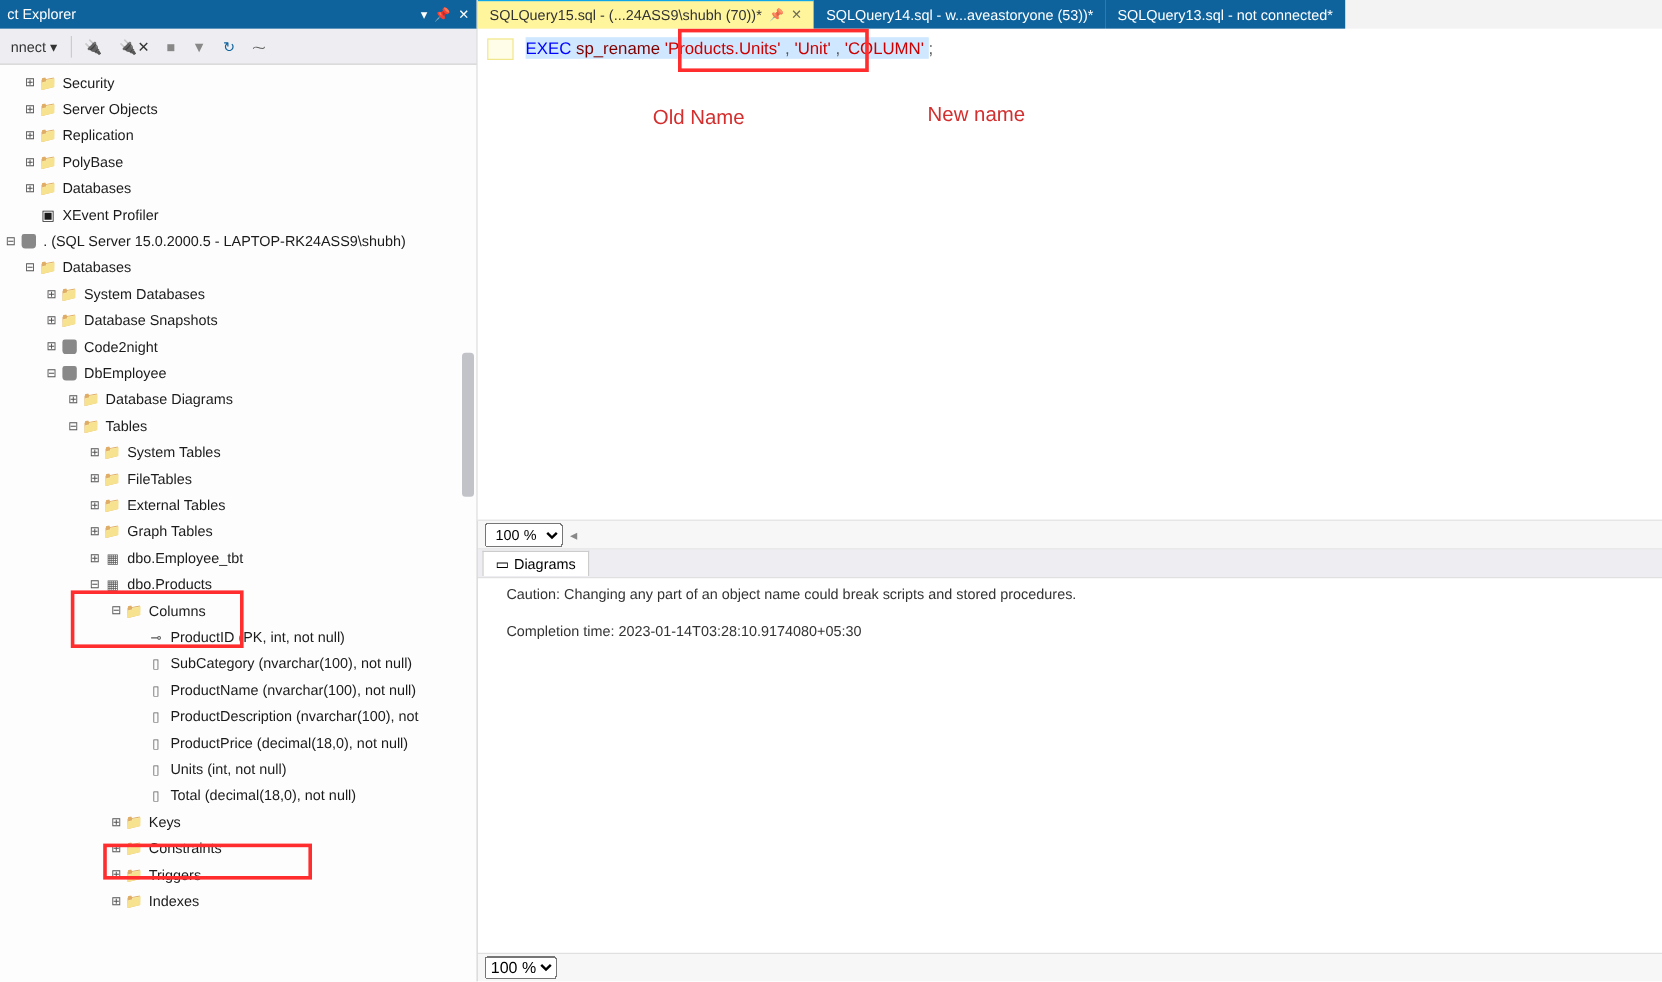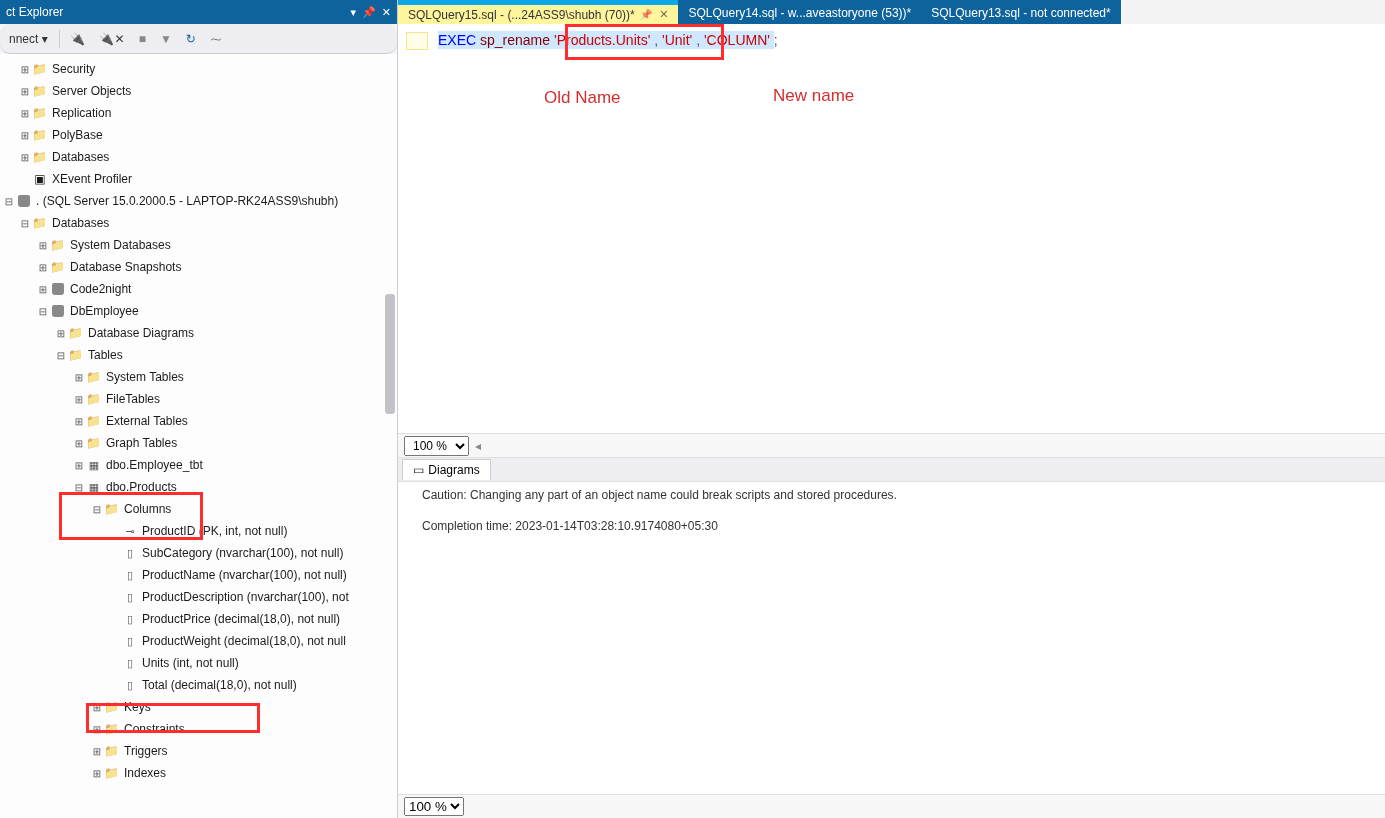--- a/index.html
+++ b/index.html
@@ -2,21 +2,21 @@
 <html><head>
 <meta charset="utf-8">
 <style>
 * { margin: 0; padding: 0; box-sizing: border-box; font-family: "Segoe UI", Tahoma, sans-serif; }
 body { background: #ffffff; width: 1385px; height: 818px; overflow: hidden; display: flex; }
 .object-explorer { width: 398px; background: #f5f5f5; border-right: 1px solid #ccc; display: flex; flex-direction: column; position: relative; }
 .oe-titlebar { background: #0e639c; color: #fff; height: 24px; display: flex; align-items: center; padding: 0 6px; font-size: 12px; justify-content: space-between; }
 .oe-titlebar .title-text { flex: 1; }
 .oe-titlebar .title-icons { display: flex; gap: 6px; }
 .oe-titlebar .title-icons span { cursor: pointer; font-size: 11px; }
-.oe-toolbar { background: #eeeef2; height: 30px; display: flex; align-items: center; padding: 0 4px; gap: 4px; border-bottom: 1px solid #ccc; border-radius: 10px; }
+.oe-toolbar { background: #eeeef2; height: 30px; display: flex; align-items: center; padding: 0 4px; gap: 4px; border-bottom: 1px solid #ccc; }
 .oe-toolbar button { background: transparent; border: none; padding: 3px 5px; cursor: pointer; color: #333; font-size: 12px; }
 .oe-toolbar .sep { width: 1px; height: 18px; background: #ccc; margin: 0 2px; }
 .tree { flex: 1; overflow: auto; background: #fdfdfd; font-size: 12px; color: #1b1b1b; padding-top: 4px; position: relative; }
 .tree-row { display: flex; align-items: center; height: 22px; white-space: nowrap; cursor: default; }
 .expander { width: 14px; text-align: center; color: #555; font-size: 10px; cursor: pointer; user-select: none; }
 .tree-icon { width: 16px; height: 16px; display: inline-flex; align-items: center; justify-content: center; margin-right: 4px; }
 .folder-icon::before { content: "📁"; font-size: 12px; filter: grayscale(30%); }
 .db-icon::before { content: ""; display: inline-block; width: 12px; height: 12px; background: #888; border-radius: 2px 2px 3px 3px; }
 .key-icon::before { content: "⊸"; font-size: 11px; color: #5a5a5a; }
 .col-icon::before { content: "▯"; font-size: 11px; color: #5a5a5a; }
@@ -26,21 +26,21 @@
 .pad-2 { padding-left: 36px; }
 .pad-3 { padding-left: 54px; }
 .pad-4 { padding-left: 72px; }
 .pad-5 { padding-left: 90px; }
 .pad-6 { padding-left: 108px; }
 .redbox { position: absolute; border: 3px solid #ff2d2d; pointer-events: none; }
 .scrollbar-stub { position: absolute; right: 2px; top: 240px; width: 10px; height: 120px; background: #c2c3c9; border-radius: 3px; }
 .editor-pane { flex: 1; display: flex; flex-direction: column; background: #fff; }
 .file-tabs { display: flex; height: 24px; background: #f3f3f3; align-items: flex-end; }
 .file-tab { height: 24px; padding: 0 10px; font-size: 12px; display: flex; align-items: center; gap: 6px; cursor: pointer; border-top: 1px solid transparent; }
-.file-tab.active { background: #fff59d; color: #333; border-top: 5px solid #0ea5e9; }
+.file-tab.active { background: #fff59d; color: #333; border-top: 1px solid #0ea5e9; }
 .file-tab.inactive { background: #0e639c; color: #fff; }
 .file-tab .pin { font-size: 10px; opacity: .7; }
 .file-tab .close { font-size: 11px; opacity: .7; }
 .code-area { height: 410px; background: #fff; font-family: Consolas, monospace; font-size: 14px; padding: 8px 0 0 0; position: relative; border-bottom: 1px solid #e0e0e0; }
 .code-gutter { position: absolute; left: 8px; top: 8px; width: 22px; height: 18px; background: #fffde7; border: 1px solid #f0e68c; }
 .code-line { position: absolute; left: 40px; top: 8px; }
 .code-line .sel { background: #cfe8ff; padding: 1px 0; }
 .kw-exec { color: #0000ff; }
 .sp-name { color: #800000; }
 .str-lit { color: #cc0000; }
@@ -215,25 +215,20 @@
       <span>ProductDescription (nvarchar(100), not</span>
     </div>
         <div class="tree-row pad-6">
       <span class="expander"></span>
       <span class="tree-icon col-icon"></span>
       <span>ProductPrice (decimal(18,0), not null)</span>
     </div>
         <div class="tree-row pad-6">
       <span class="expander"></span>
       <span class="tree-icon col-icon"></span>
-      <span>ProductWeight (decimal(18,0), not null</span>
-    </div>
-        <div class="tree-row pad-6">
-      <span class="expander"></span>
-      <span class="tree-icon col-icon"></span>
       <span>Units (int, not null)</span>
     </div>
         <div class="tree-row pad-6">
       <span class="expander"></span>
       <span class="tree-icon col-icon"></span>
       <span>Total (decimal(18,0), not null)</span>
     </div>
       </div>
     <div id="table-subfolders">
         <div class="tree-row pad-5">

